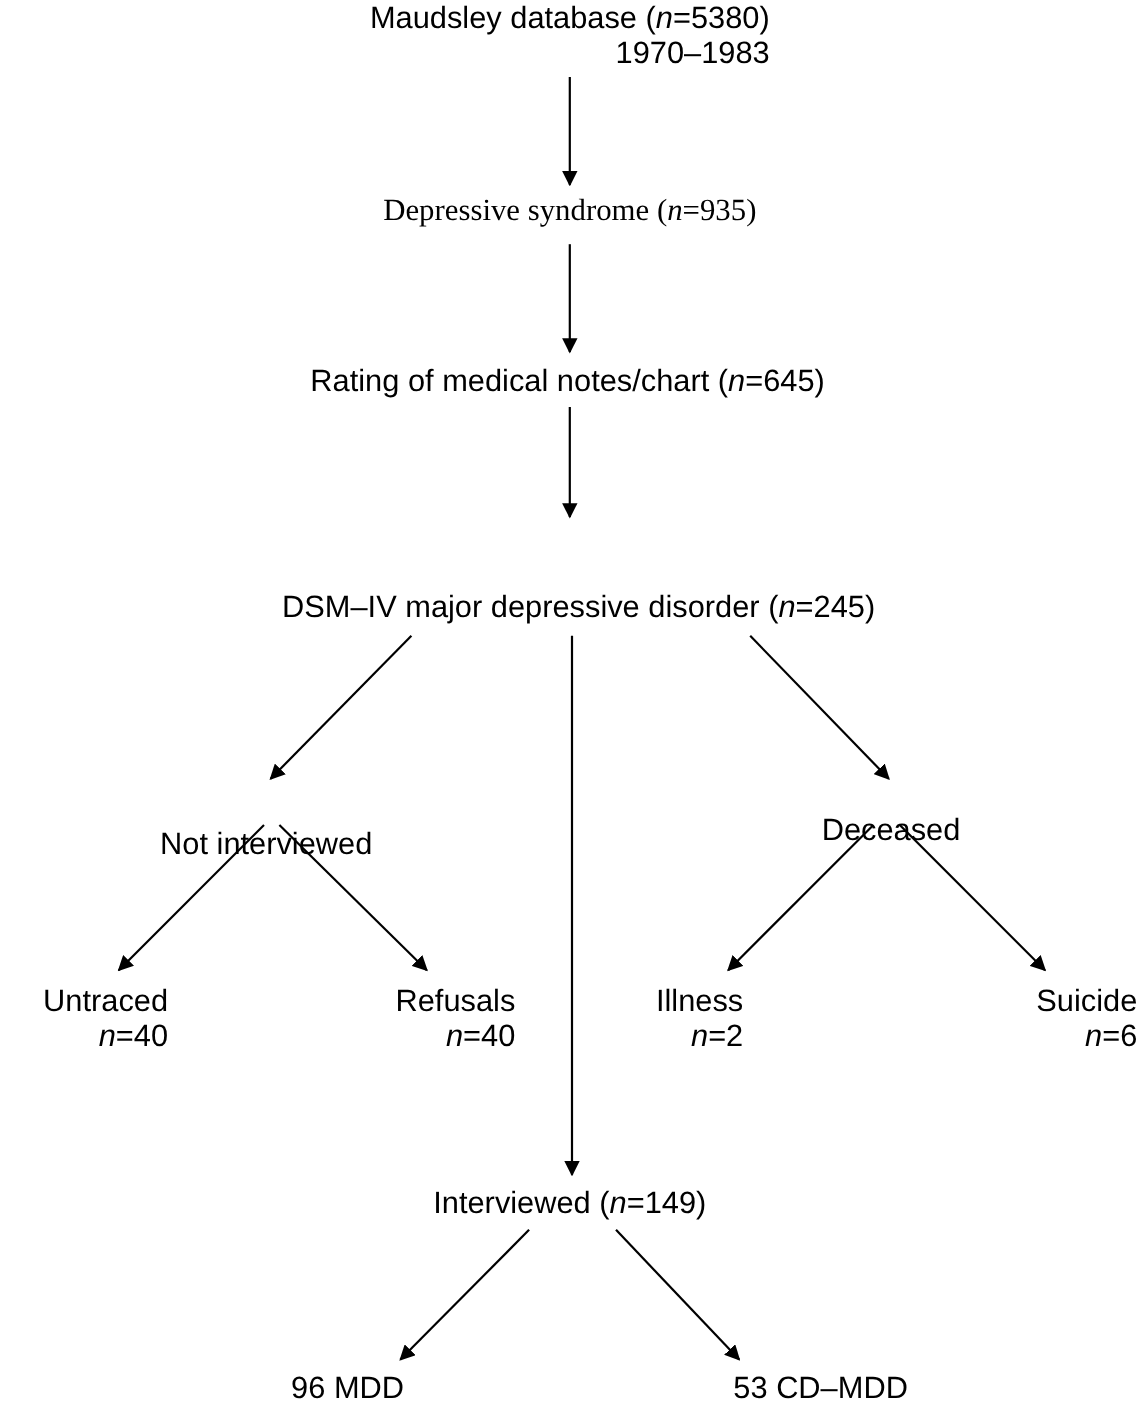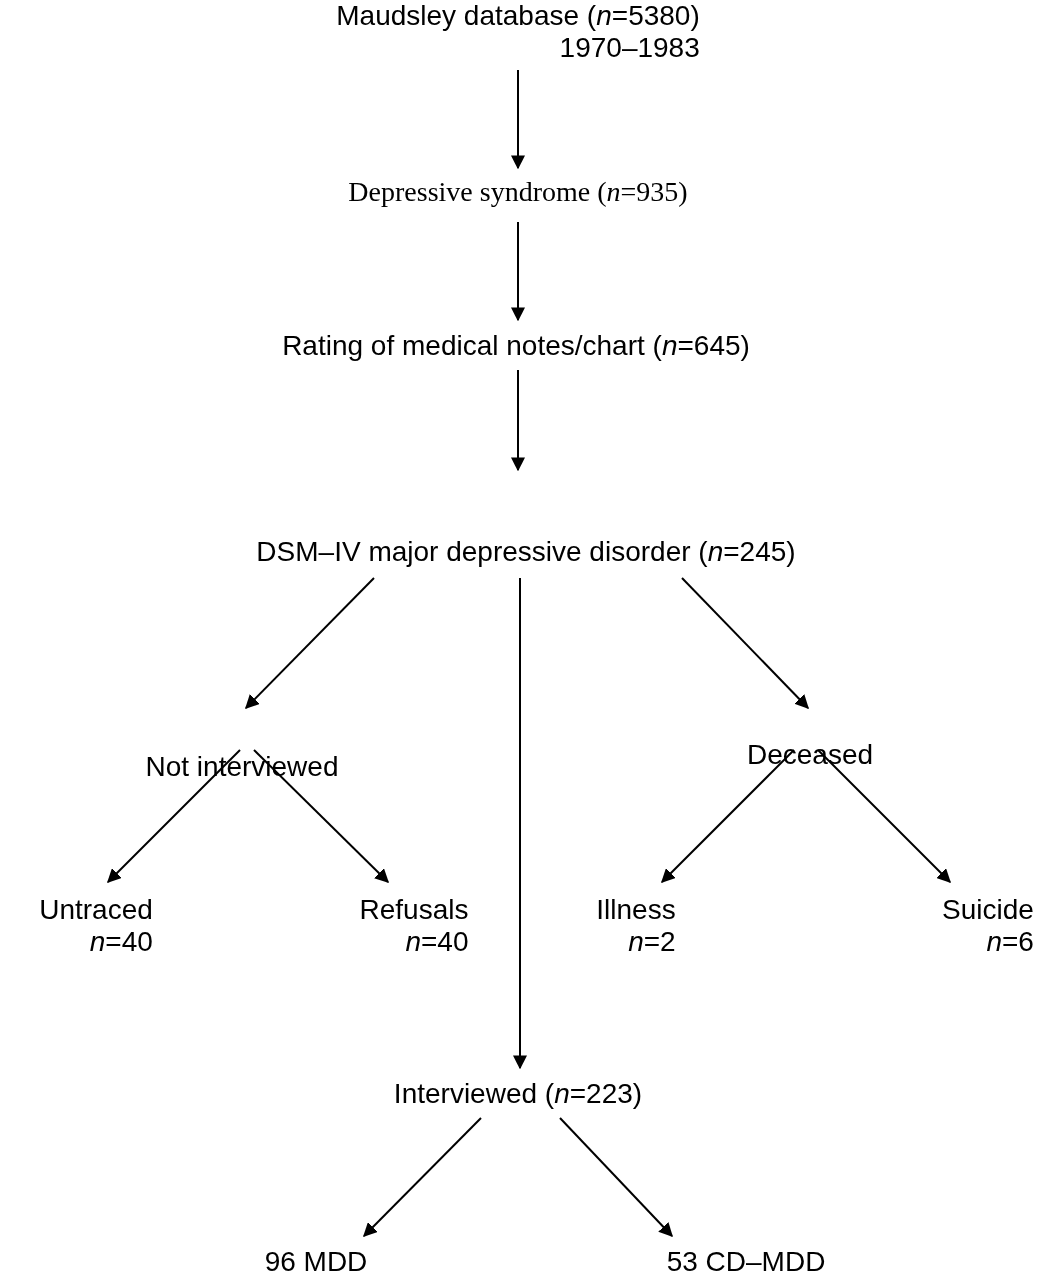--- a/index.html
+++ b/index.html
@@ -70,18 +70,18 @@
   <span>Illness</span><br>
   <i>n</i><span>=2</span>
 </div>
 
 <div class="lbl" style="left:988px;top:894px;">
   <span>Suicide</span><br>
   <i>n</i><span>=6</span>
 </div>
 
 <div class="lbl" style="left:518px;top:1078px;">
-  <span>Interviewed (</span><i>n</i><span>=223)</span>
+  <span>Interviewed (</span><i>n</i><span>=149)</span>
 </div>
 
 <div class="lbl" style="left:316px;top:1246px;">96 MDD</div>
 
 <div class="lbl" style="left:746px;top:1246px;">53 CD–MDD</div>
 
 </body></html>

